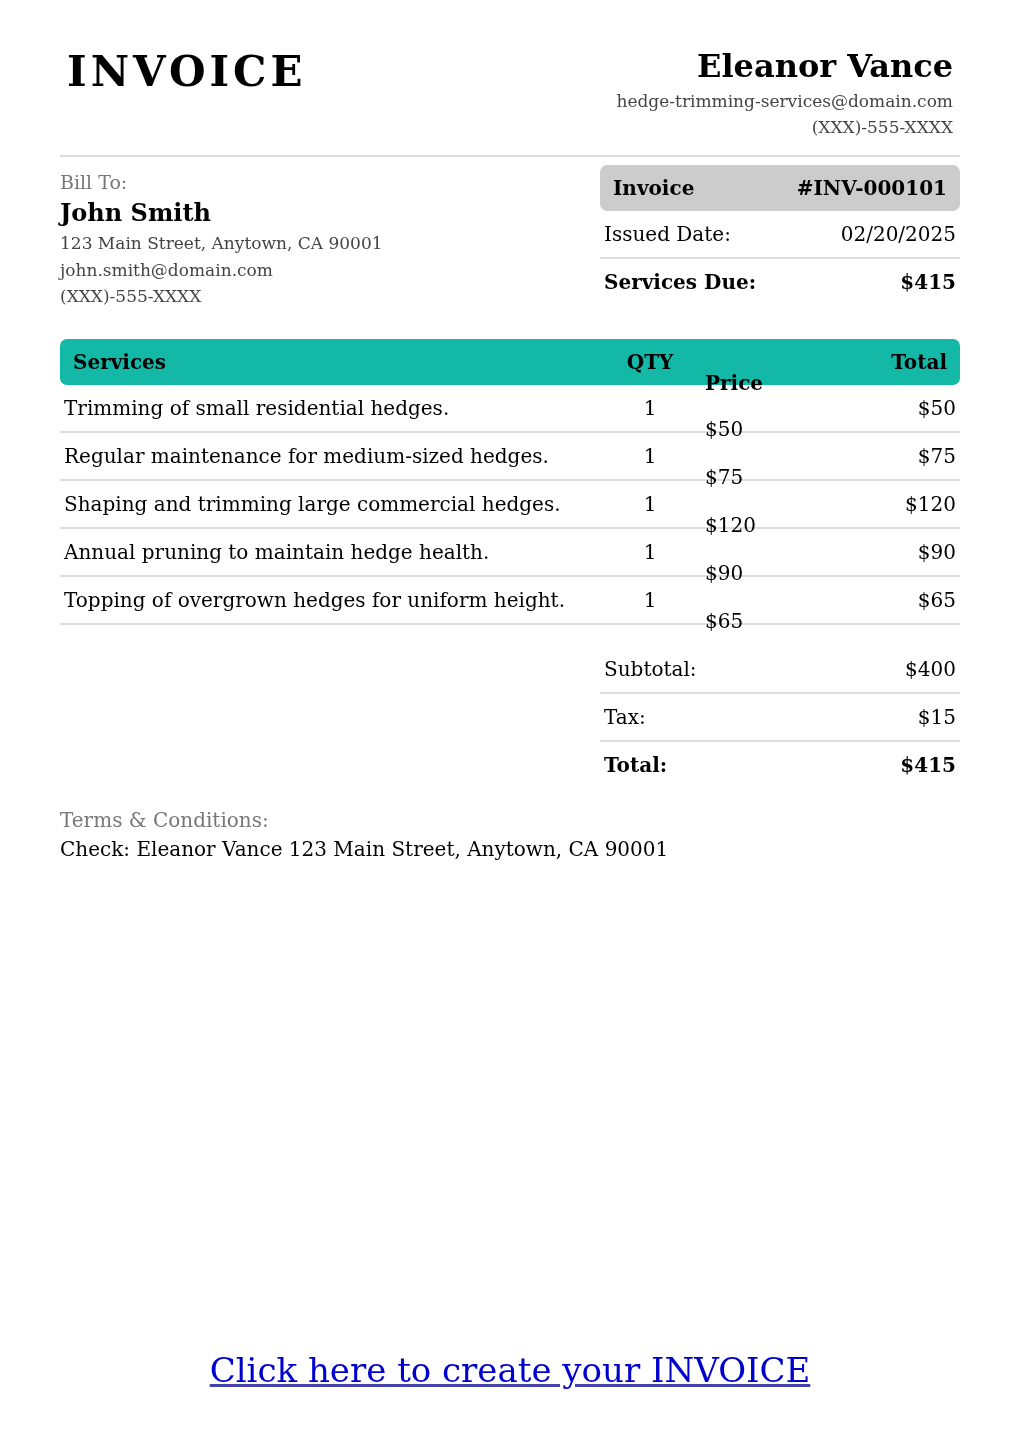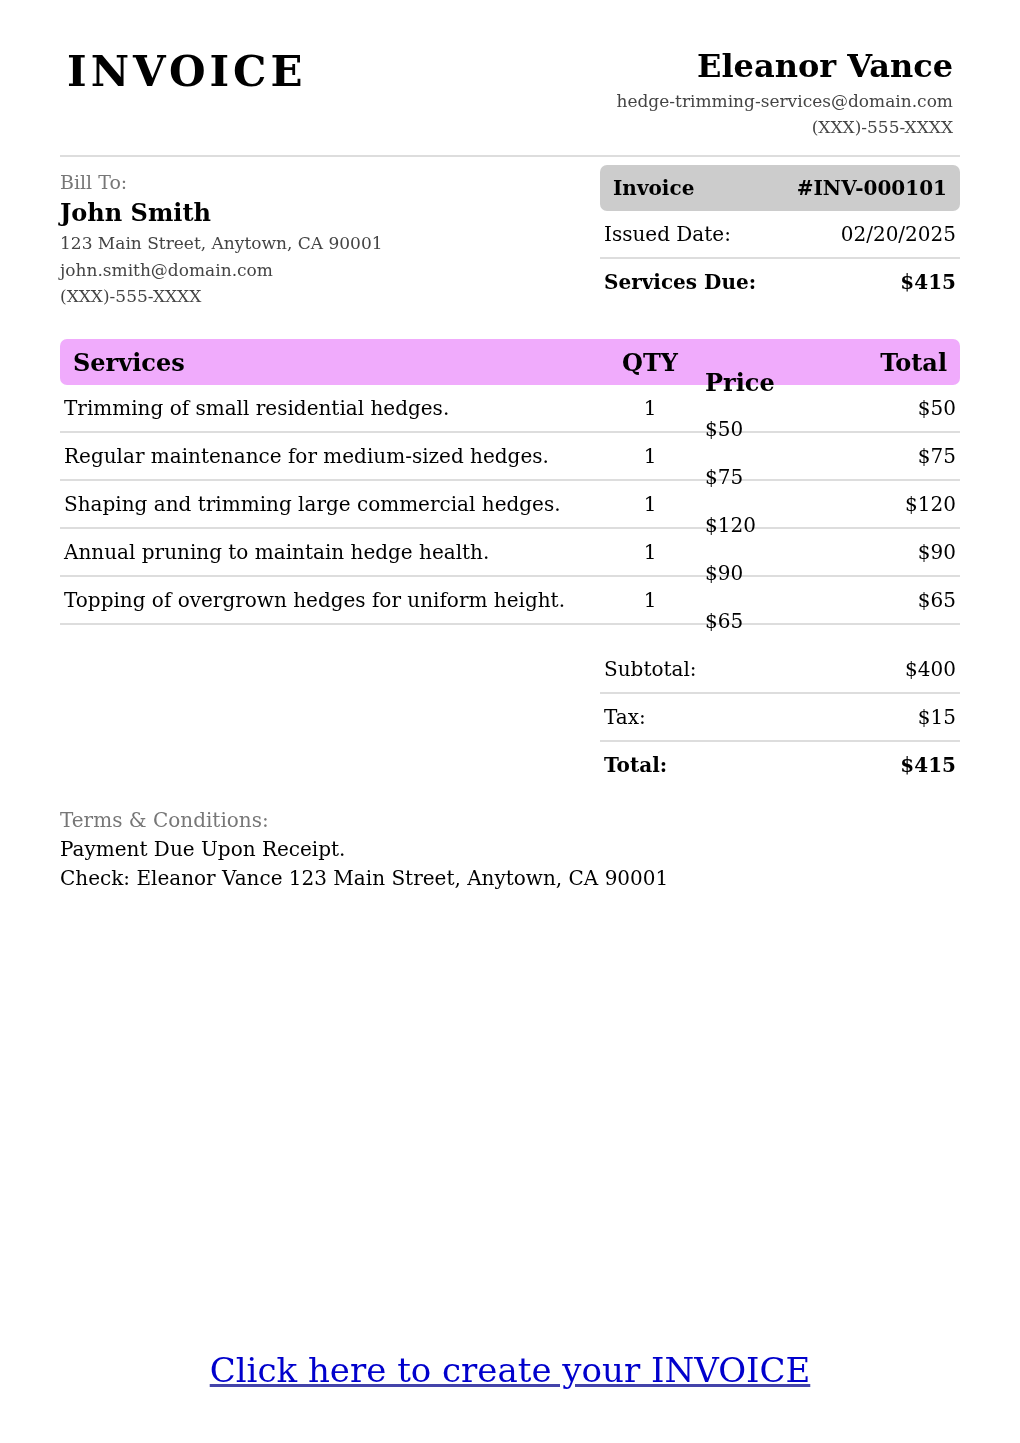--- a/index.html
+++ b/index.html
@@ -24,21 +24,21 @@
 
     
     .meta { position: absolute; left: 540px; top: 165px; width: 360px; }
     .meta-head { display: flex; justify-content: space-between; align-items: center; background: #cccccc; border-radius: 7px; height: 46px; padding: 0 13px 0 13px; font-weight: bold; font-size: 20px; }
     .meta-row { display: flex; justify-content: space-between; align-items: center; height: 46px; padding: 0 4px; font-size: 20px; }
     .meta-row.bordered { border-bottom: 2px solid #dddddd; }
     .meta-row.bold { font-weight: bold; }
 
     
     .svc { position: absolute; left: 0; top: 339px; width: 900px; }
-    .svc-head { display: flex; align-items: center; background: #f0abfc; border-radius: 7px; height: 46px; font-weight: bold; font-size: 24px; }
+    .svc-head { display: flex; align-items: center; background: #14b8a6; border-radius: 7px; height: 46px; font-weight: bold; font-size: 20px; }
     .svc-row { display: flex; align-items: center; height: 46px; border-bottom: 2px solid #dddddd; font-size: 20px; }
     .c-desc { flex: 0 0 560px; padding-left: 4px; box-sizing: border-box; }
     .svc-head .c-desc { padding-left: 13px; }
     .c-qty { flex: 0 0 60px; text-align: center; }
     .c-price { flex: 0 0 110px; padding-left: 25px; box-sizing: border-box; margin-top: 41px; }
     .c-total { flex: 1; text-align: right; padding-right: 4px; }
     .svc-head .c-total { padding-right: 13px; }
 
     
     .totals { position: absolute; left: 540px; top: 646px; width: 360px; }
@@ -141,21 +141,20 @@
       <span>$15</span>
     </div>
     <div class="tot-row bold">
       <span>Total:</span>
       <span>$415</span>
     </div>
   </div>
 
   <div class="terms">
     <div class="terms-label">Terms &amp; Conditions:</div>
-    <div class="terms-line">Payment Due Upon Receipt.</div>
     <div class="terms-line">Check: Eleanor Vance 123 Main Street, Anytown, CA 90001</div>
   </div>
 
 </div>
 
 <div class="cta">
   <a href="#">Click here to create your INVOICE</a>
 </div>
 
 </body></html>

